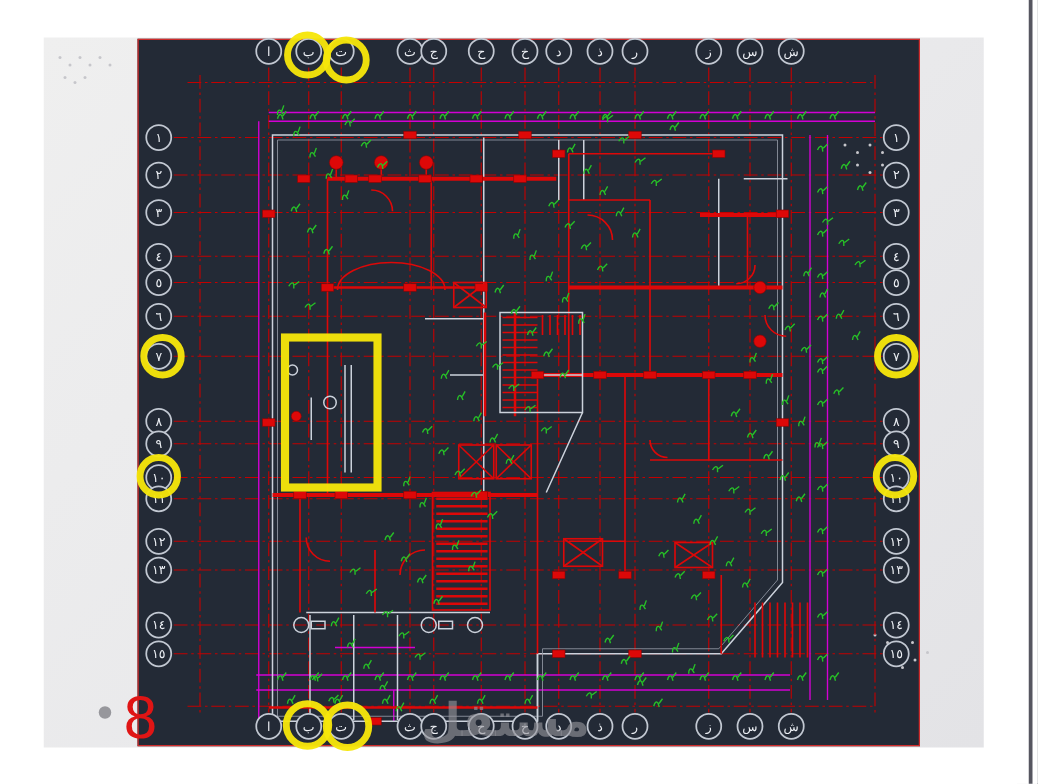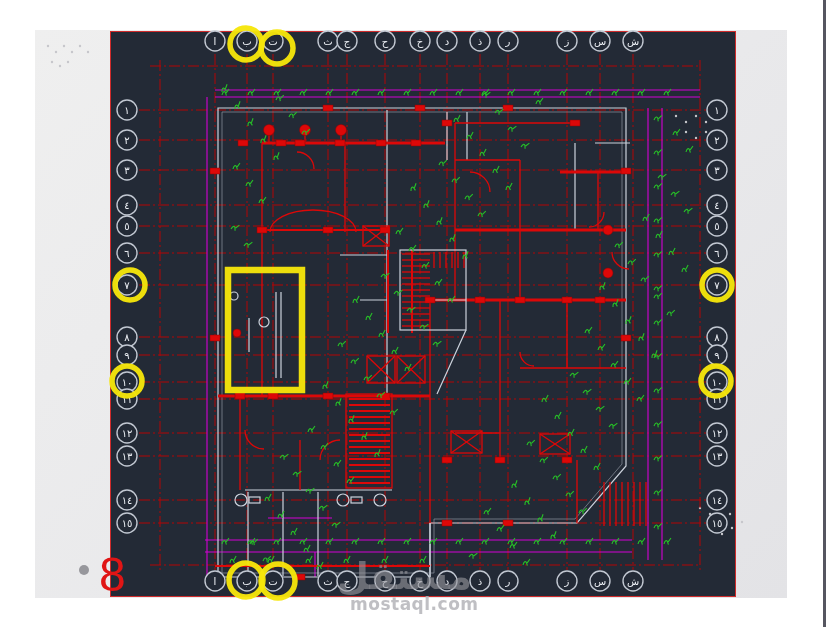--- a/index.html
+++ b/index.html
@@ -680,16 +680,15 @@
         <circle cx="127" cy="381" r="15" class="yc"></circle>
         <circle cx="716" cy="381" r="15" class="yc"></circle>
         <rect x="228" y="270" width="74" height="120" class="yr"></rect>
       </g>
   </svg>
 
   <div class="bullet"></div>
   <div class="pageno">8</div>
 
   <div class="wm-logo">مستقل</div>
-  <div class="wm-domain">mostaql.com</div>
 
   <div class="win-edge"></div>
 </div>
 
 </body></html>

